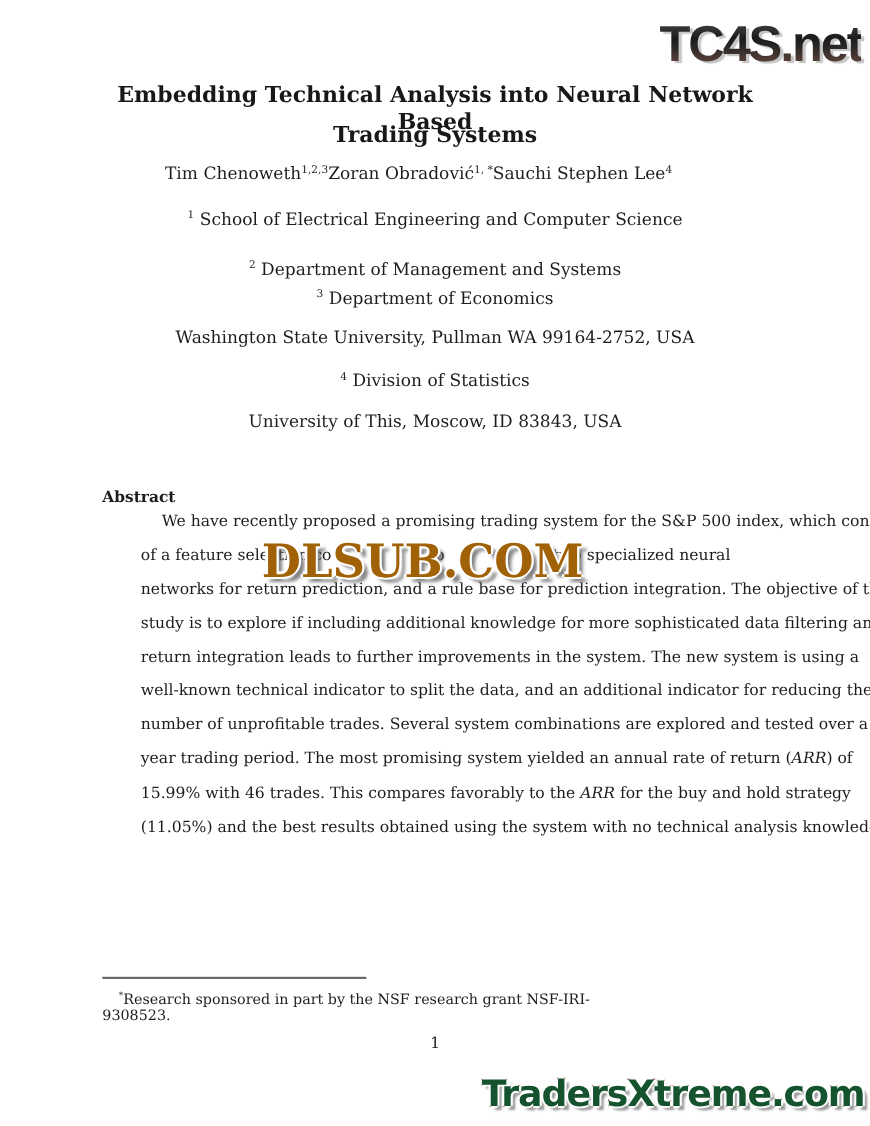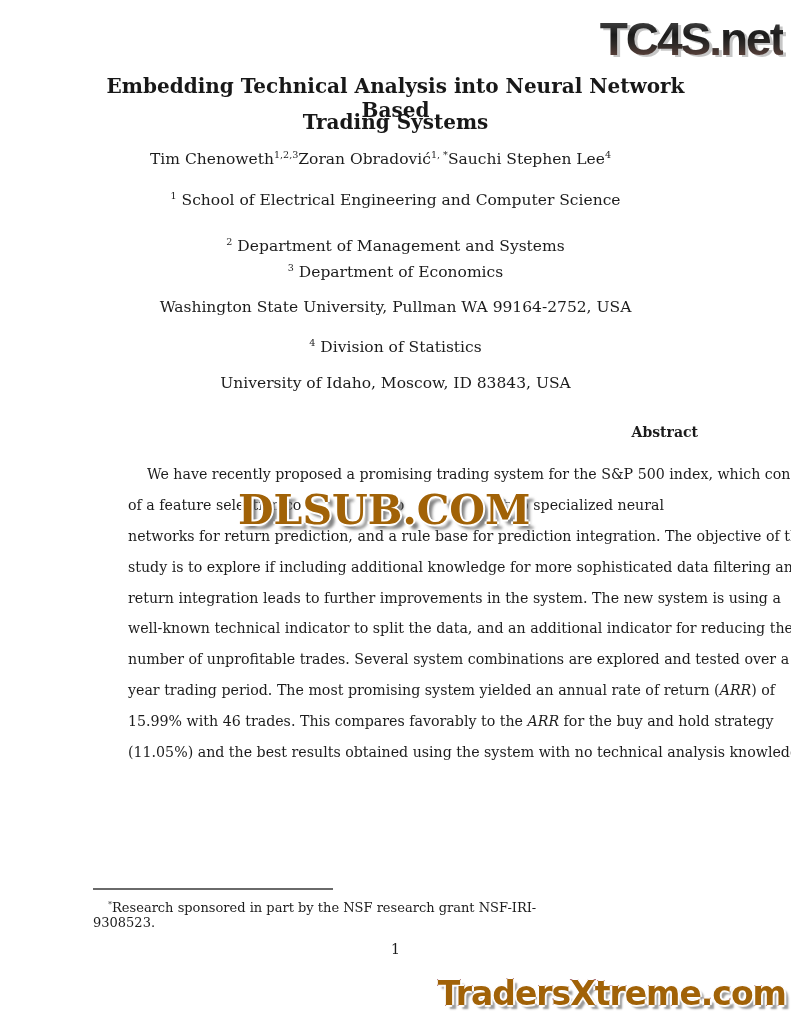--- a/index.html
+++ b/index.html
@@ -27,21 +27,21 @@
   .t1{top:74px;}
   .t2{top:110px;}
 
   .authors{position:absolute;top:149px;left:57px;width:492px;display:flex;justify-content:flex-start;font-size:15.5px;}
   .author{white-space:nowrap;}
   sup{font-size:0.62em;}
 
   .affil{position:absolute;width:100%;text-align:center;font-size:15.5px;}
   .a0{top:190px;text-align:center;} .a1{top:236px;} .a2{top:262px;} .a3{top:298px;} .a4{top:337px;} .a5{top:374px;}
 
-  .abstract-heading{position:absolute;top:424px;width:100%;text-align:right;font-weight:bold;font-size:14px;}
+  .abstract-heading{position:absolute;top:444px;width:100%;text-align:left;font-weight:bold;font-size:14px;}
 
   .abstract{position:absolute;top:459px;left:35px;width:536px;font-size:14.2px;}
   .jline{line-height:30.9px;height:30.9px;text-align:justify;text-align-last:justify;white-space:nowrap;}
   .indent{text-indent:19px;}
   .lastline{text-align-last:left;}
   .gapline{display:flex;justify-content:space-between;line-height:30.9px;height:30.9px;}
   .it{font-style:italic;}
 
   .footnote-rule{position:absolute;left:0;top:888px;width:240px;height:2px;background:#6a6a6a;}
   .footnote{position:absolute;left:0;top:900px;width:470px;font-size:13px;text-indent:15px;}
@@ -57,21 +57,21 @@
     text-shadow:
       -2px 0 0 #fff, 2px 0 0 #fff, 0 -2px 0 #fff, 0 2px 0 #fff,
       5px 5px 3px rgba(90,90,90,0.75);
     white-space:nowrap;
   }
 
   
   .logo-bottom{
     position:absolute;right:5px;top:974px;
     font-family:"DejaVu Sans", sans-serif;font-weight:bold;font-size:33px;letter-spacing:-1px;
-    color:#a16207;
+    color:#14532d;
     -webkit-text-stroke:1.6px #7d2029;paint-order:stroke fill;
     text-shadow:
       -2px 0 1px #fff, 2px 0 1px #fff, 0 -2px 1px #fff, 0 2px 1px #fff,
       4px 4px 2px #9a9a9a;
     white-space:nowrap;
   }
 </style>
 </head>
 <body>
 
@@ -88,21 +88,21 @@
       <span class="author"><span>Tim Chenoweth</span><sup>1,2,3</sup></span>
       <span class="author"><span>Zoran Obradović</span><sup>1, *</sup></span>
       <span class="author"><span>Sauchi Stephen Lee</span><sup>4</sup></span>
     </div>
 
     <div class="affil a0"><sup>1</sup><span> School of Electrical Engineering and Computer Science</span></div>
     <div class="affil a1"><sup>2</sup><span> Department of Management and Systems</span></div>
     <div class="affil a2"><sup>3</sup><span> Department of Economics</span></div>
     <div class="affil a3"><span>Washington State University, Pullman WA 99164-2752, USA</span></div>
     <div class="affil a4"><sup>4</sup><span> Division of Statistics</span></div>
-    <div class="affil a5"><span>University of Idaho, Moscow, ID 83843, USA</span></div>
+    <div class="affil a5"><span>University of This, Moscow, ID 83843, USA</span></div>
 
     <div class="abstract-heading">Abstract</div>
 
     <div class="abstract">
       <div class="jline indent">We have recently proposed a promising trading system for the S&amp;P 500 index, which consists</div>
       <div class="gapline">
         <span>of a feature selection co</span>
         <span>fo</span>
         <span>, two specialized neural</span>
       </div>

